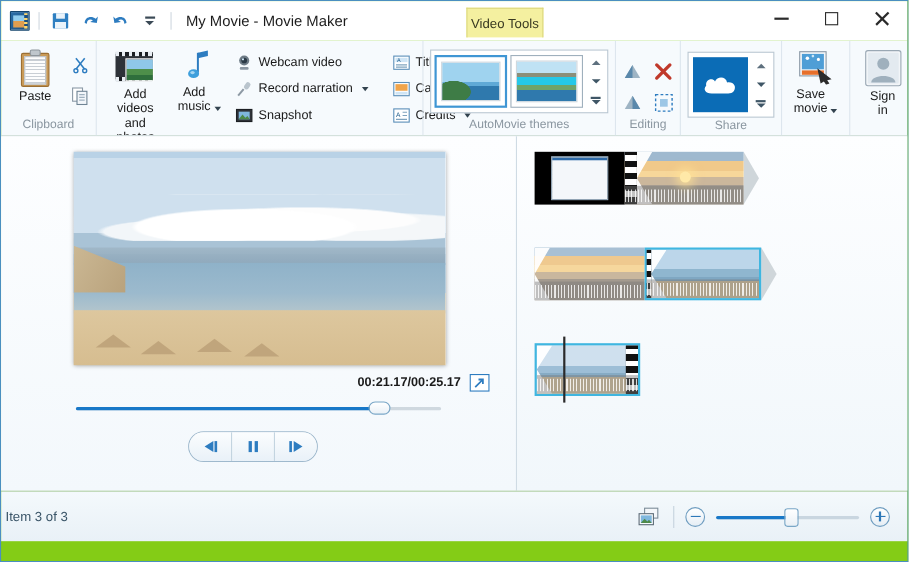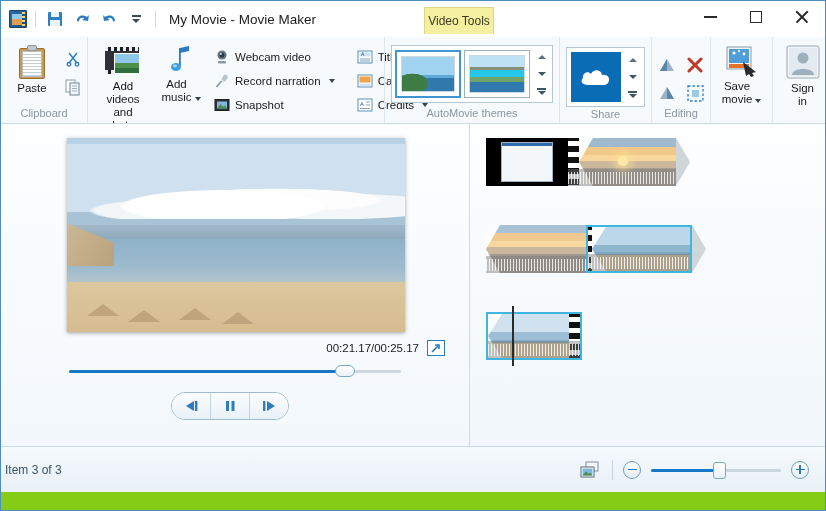--- a/index.html
+++ b/index.html
@@ -340,21 +340,21 @@
     width:0;height:0;border-left:16px solid transparent;border-right:16px solid transparent;
     border-bottom:12px solid #c0a57c;
   }
   .pv-leftrock{
     position:absolute; left:0; top:44%; width:14%; height:22%;
     background: linear-gradient(120deg,#cbb894,#b9a27c);
     clip-path: polygon(0 0, 100% 45%, 100% 100%, 0 100%);
   }
   .timecode-row {
     position:absolute; left:4px; right:24px; top:216px;
-    display:flex; align-items:center; justify-content:flex-end; gap:8px;
+    display:flex; align-items:center; justify-content:flex-end; gap:8px;font-weight:bold;
   }
   .timecode { font-size: 11.5px; color:#1a1a1a; }
   .expand-btn {
     width: 18px; height: 16px; border:1px solid #2d7cc0; box-sizing:border-box;
     display:flex;align-items:center;justify-content:center; cursor:default; background:#fff;
   }
   .seekbar {
     position:absolute; left:68px; top:240px; width: 332px; height: 14px;
   }
   .seek-track {
@@ -692,20 +692,52 @@
                   <div class="ln"></div>
                   <div class="ar-dn"></div>
                 </div>
             </div>
           </div>
         </div>
       </div>
       <div class="rg-label">AutoMovie themes</div>
     </div>
 
+    <div class="rgroup" style="width:59px">
+      <div class="rg-body" style="justify-content:center">
+        <div class="editgrid">
+          <div class="eb">
+            <svg width="18" height="18" viewBox="0 0 18 18">
+              <path d="M2 15 L9 3 L16 15 Z" fill="#9eb4c4"></path>
+              <path d="M2 15 L9 3 L9 15 Z" fill="#5a88ab"></path>
+            </svg>
+          </div>
+          <div class="eb">
+            <svg width="16" height="16" viewBox="0 0 16 16">
+              <line x1="2" y1="2" x2="14" y2="14" stroke="#c0392b" stroke-width="3" stroke-linecap="round"></line>
+              <line x1="14" y1="2" x2="2" y2="14" stroke="#c0392b" stroke-width="3" stroke-linecap="round"></line>
+            </svg>
+          </div>
+          <div class="eb">
+            <svg width="18" height="18" viewBox="0 0 18 18">
+              <path d="M2 15 L9 3 L16 15 Z" fill="#9eb4c4"></path>
+              <path d="M9 15 L9 3 L16 15 Z" fill="#5a88ab"></path>
+            </svg>
+          </div>
+          <div class="eb">
+            <svg width="17" height="17" viewBox="0 0 17 17">
+              <rect x="1" y="1" width="15" height="15" fill="none" stroke="#2d7cc0" stroke-width="1.3" stroke-dasharray="2.5 2"></rect>
+              <rect x="5" y="5" width="7" height="7" fill="#9dc7e6"></rect>
+            </svg>
+          </div>
+        </div>
+      </div>
+      <div class="rg-label">Editing</div>
+    </div>
+
     <div class="rgroup" style="width:108px">
       <div class="rg-body" style="justify-content:center">
         <div class="share-box">
           <div class="share-tile">
             <svg width="38" height="26" viewBox="0 0 38 26">
               <path d="M11 21 C5 21 3 17 6 14 C5 9 11 6 14 10 C16 5 24 5 25 11 C31 10 34 15 31 19 C30 20.5 28 21 26 21 Z" fill="#ffffff"></path>
             </svg>
           </div>
           <div class="gal-scroll" style="margin-left:4px">
             <div class="gs">
@@ -717,52 +749,20 @@
             <div class="gs">
               <div class="ar-more">
                   <div class="ln"></div>
                   <div class="ar-dn"></div>
                 </div>
             </div>
           </div>
         </div>
       </div>
       <div class="rg-label">Share</div>
-    </div>
-
-    <div class="rgroup" style="width:59px">
-      <div class="rg-body" style="justify-content:center">
-        <div class="editgrid">
-          <div class="eb">
-            <svg width="18" height="18" viewBox="0 0 18 18">
-              <path d="M2 15 L9 3 L16 15 Z" fill="#9eb4c4"></path>
-              <path d="M2 15 L9 3 L9 15 Z" fill="#5a88ab"></path>
-            </svg>
-          </div>
-          <div class="eb">
-            <svg width="16" height="16" viewBox="0 0 16 16">
-              <line x1="2" y1="2" x2="14" y2="14" stroke="#c0392b" stroke-width="3" stroke-linecap="round"></line>
-              <line x1="14" y1="2" x2="2" y2="14" stroke="#c0392b" stroke-width="3" stroke-linecap="round"></line>
-            </svg>
-          </div>
-          <div class="eb">
-            <svg width="18" height="18" viewBox="0 0 18 18">
-              <path d="M2 15 L9 3 L16 15 Z" fill="#9eb4c4"></path>
-              <path d="M9 15 L9 3 L16 15 Z" fill="#5a88ab"></path>
-            </svg>
-          </div>
-          <div class="eb">
-            <svg width="17" height="17" viewBox="0 0 17 17">
-              <rect x="1" y="1" width="15" height="15" fill="none" stroke="#2d7cc0" stroke-width="1.3" stroke-dasharray="2.5 2"></rect>
-              <rect x="5" y="5" width="7" height="7" fill="#9dc7e6"></rect>
-            </svg>
-          </div>
-        </div>
-      </div>
-      <div class="rg-label">Editing</div>
     </div>
 
     <div class="rgroup" style="width:62px">
       <div class="rg-body" style="justify-content:center">
         <div class="bigbtn">
           <span class="i ico-savemovie">
             <svg width="34" height="32" viewBox="0 0 34 32">
               <rect x="2" y="2" width="24" height="22" fill="#f3f6f9" stroke="#8b99a5"></rect>
               <rect x="4" y="4" width="20" height="14" fill="#4f9ed6"></rect>
               <circle cx="9" cy="8" r="1.6" fill="#ffffff"></circle>

